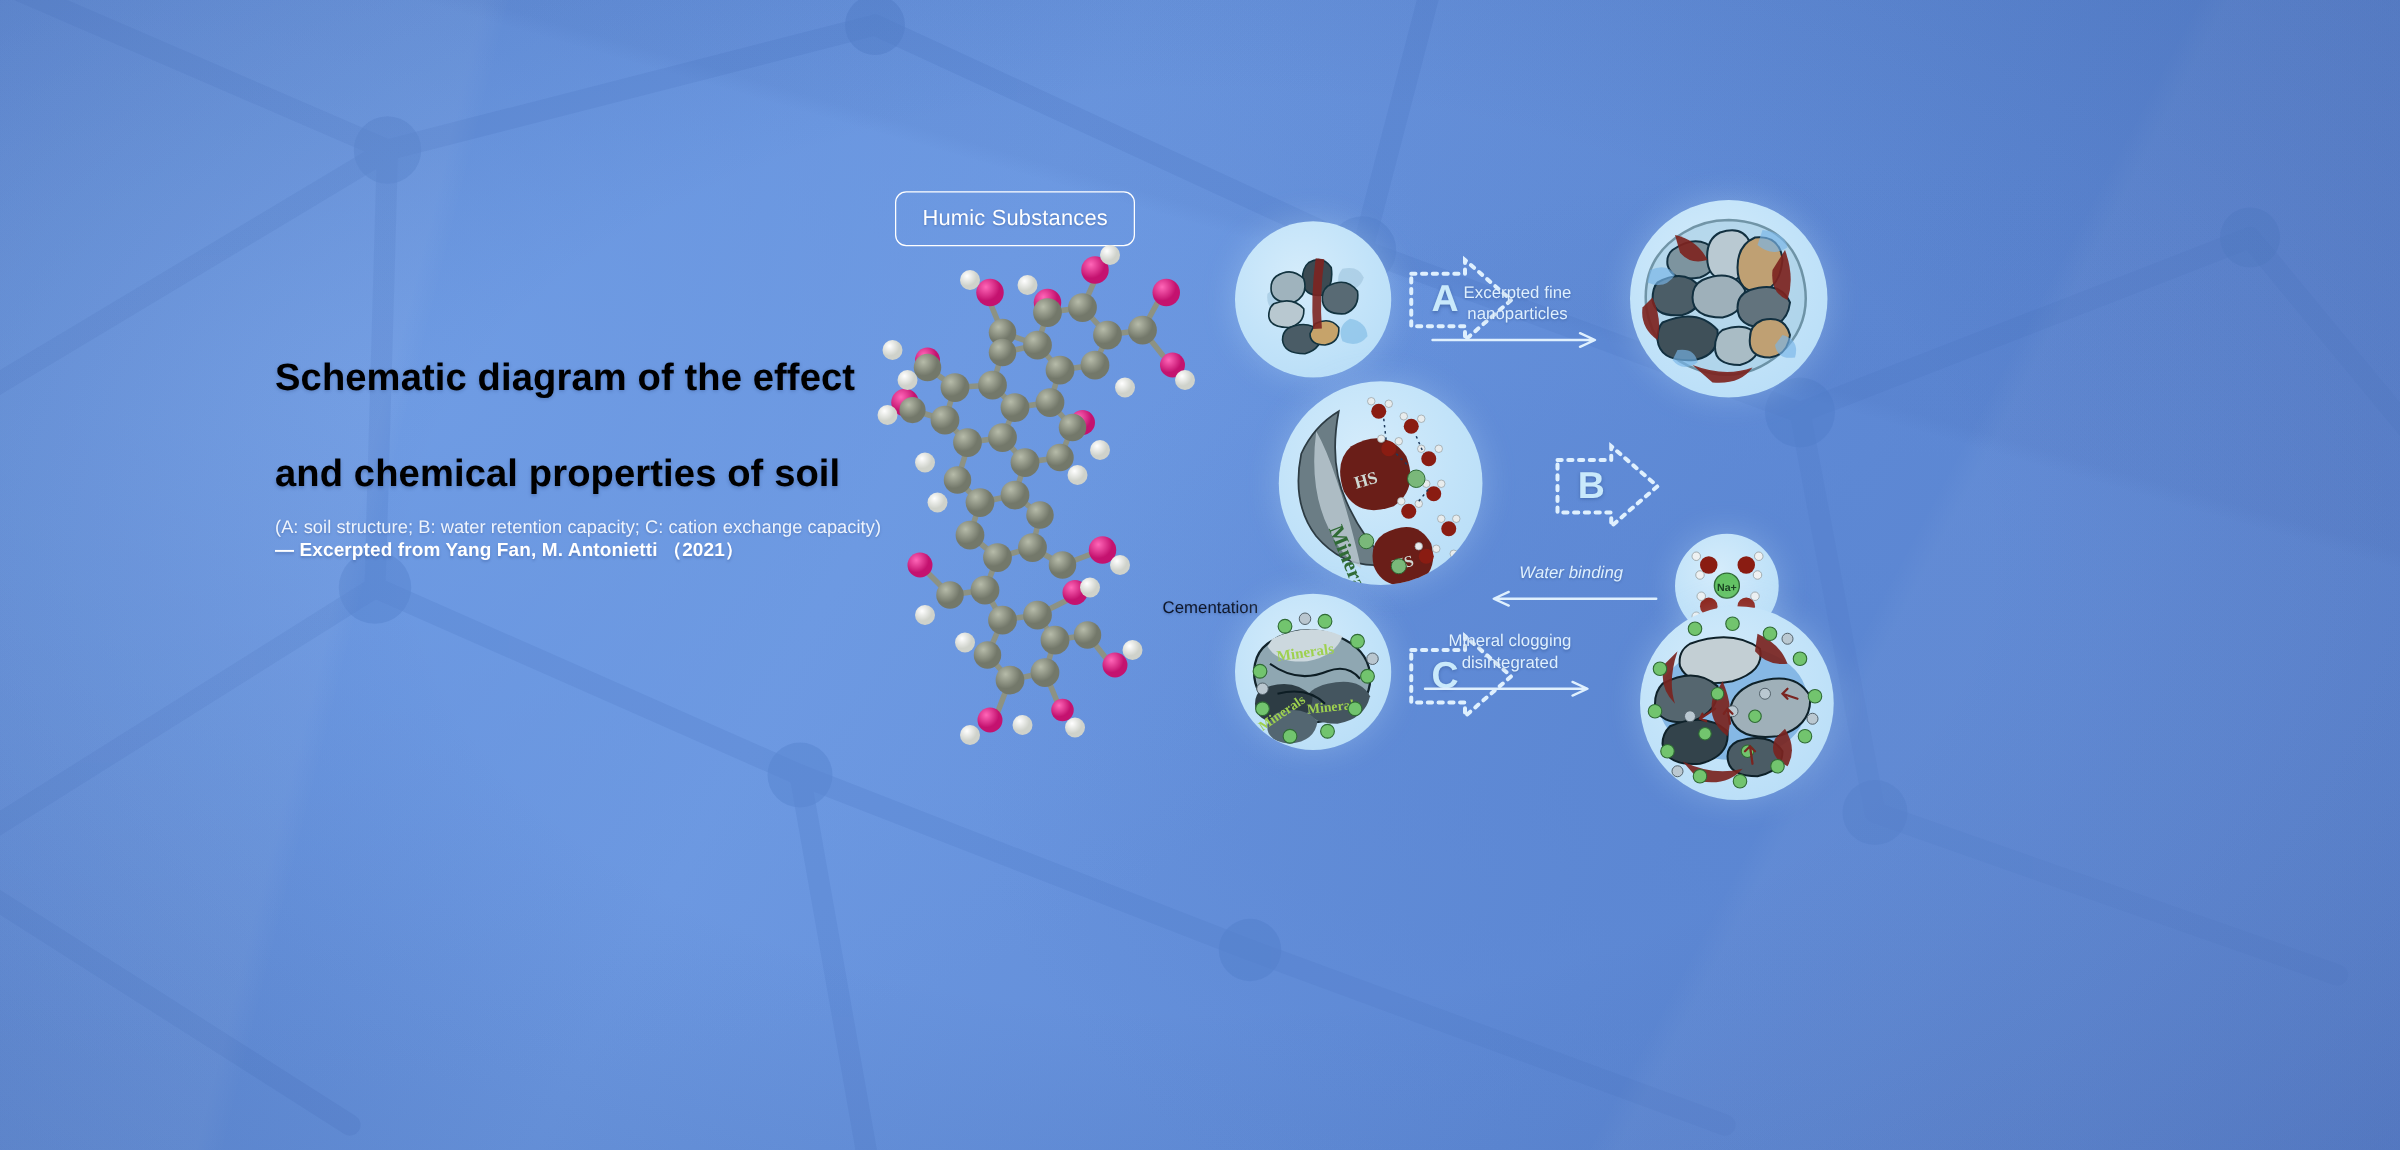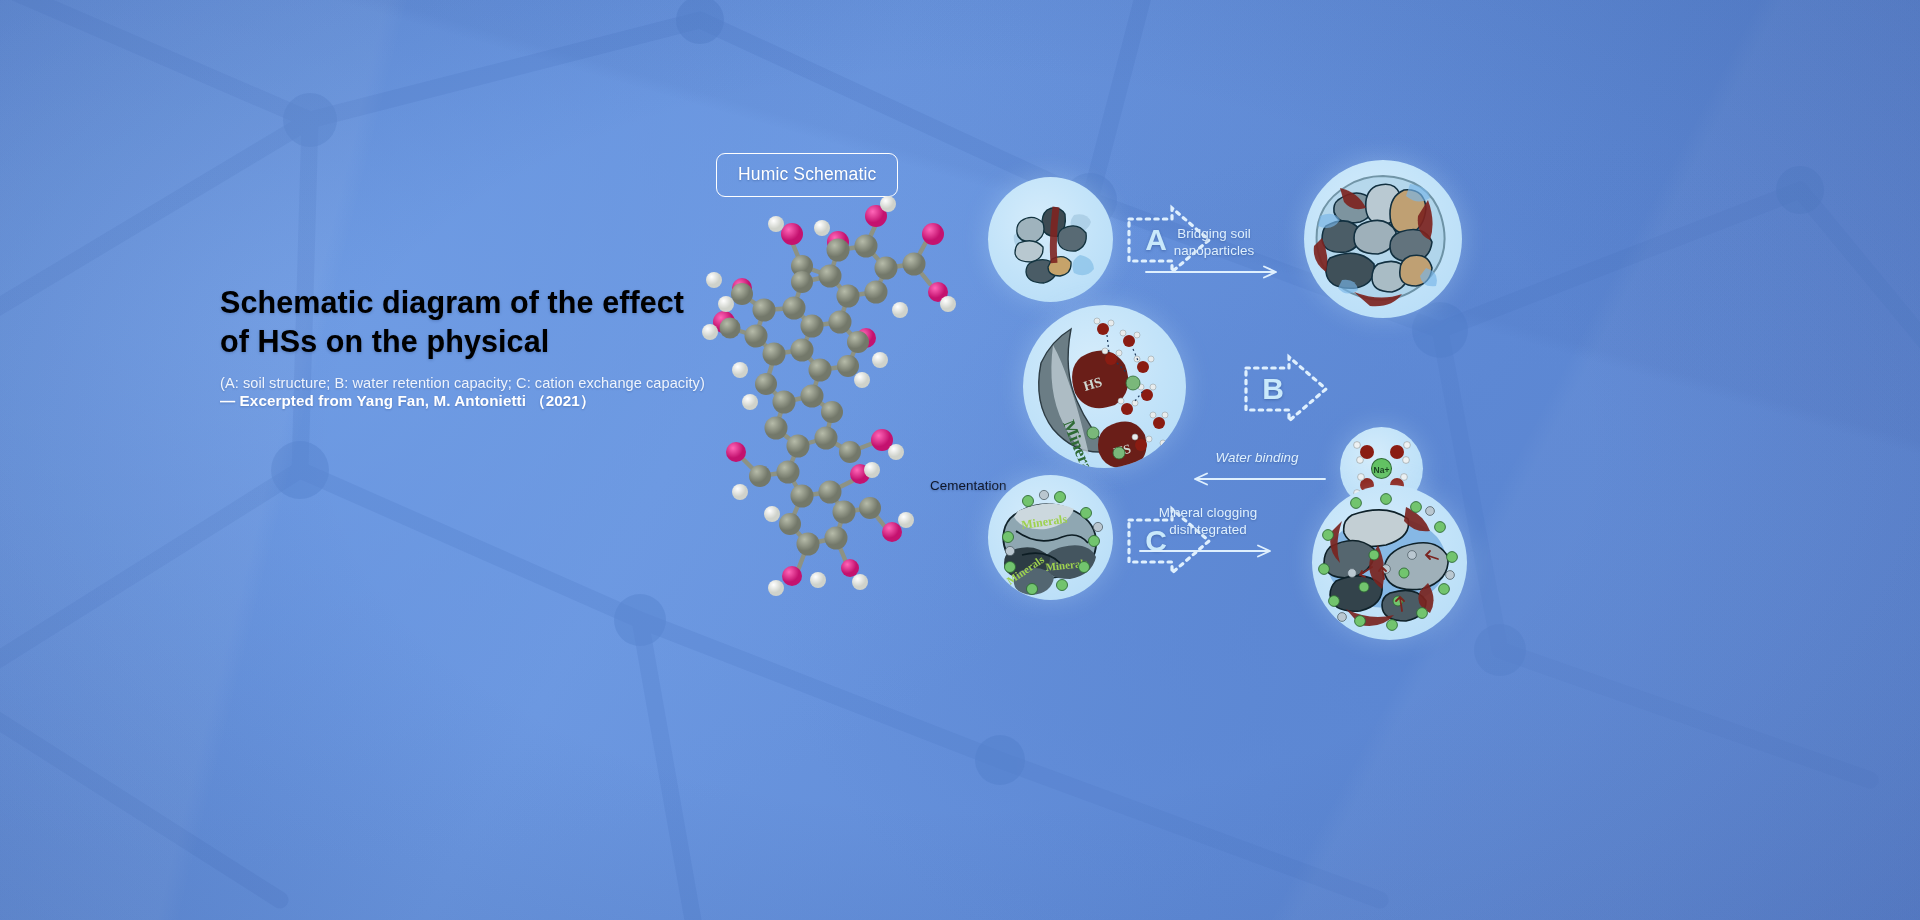--- a/index.html
+++ b/index.html
@@ -144,29 +144,30 @@
       <circle cx="-50" cy="690" r="26"></circle>
     </g>
   </svg>
   <div class="bg-sheen"></div>
   <div class="bg-vignette"></div>
 </div>
 
 <div id="text-block">
   <h1 id="page-title">
     <span>Schematic diagram of the effect</span><br>
-    <span>of HSs on the physical</span><br>
+    <br>
+    <span>and chemical properties of soil</span>
   </h1>
   <div id="page-subtitle">(A: soil structure; B: water retention capacity; C: cation exchange capacity)</div>
   <div id="attribution">— Excerpted from Yang Fan, M. Antonietti （2021）</div>
 </div>
 
 <div id="diagram">
 
-  <div id="hs-pill">Humic Schematic</div>
+  <div id="hs-pill">Humic Substances</div>
 
   <svg id="molecule" viewBox="0 0 280 420">
     <defs>
       <radialGradient id="gC" cx="35%" cy="30%">
           <stop offset="0" stop-color="#b6bba9"></stop>
           <stop offset="1" stop-color="#73786a"></stop>
         </radialGradient>
       <radialGradient id="gO" cx="35%" cy="30%">
           <stop offset="0" stop-color="#ff66b8"></stop>
           <stop offset="1" stop-color="#c4126f"></stop>
@@ -297,21 +298,21 @@
         <path d="M74 52 q15 -8 24 4 q2 13 -10 18 q-16 1 -18 -10 q-1 -8 4 -12z" fill="#586a74"></path>
         <path d="M31 66 q15 -6 24 4 q1 12 -12 15 q-15 0 -16 -9 q0 -7 4 -10z" fill="#b8c8d0"></path>
         <path d="M42 86 q16 -8 27 3 q1 13 -13 17 q-17 0 -18 -11 q0 -6 4 -9z" fill="#4a5c66"></path>
         <path d="M64 82 q12 -6 19 3 q1 12 -11 14 q-12 0 -12 -9z" fill="#c6a36a"></path>
         <path d="M68 30 q-4 30 -2 56" fill="none" stroke="#7d2420" stroke-width="7" opacity=".9"></path>
       </g>
     </svg>
   </div>
 
   <div class="flow" style="left:429px; top:126px; width:190px;">
-    <div class="flow-label">Bridging soil
+    <div class="flow-label">Excerpted fine
 nanoparticles</div>
     <svg class="flow-arrow" width="140" height="14" viewBox="0 0 140 14">
       <path d="M2 7 L130 7 M120 1.5 L132 7 L120 12.5" fill="none" stroke="#dff0fe" stroke-width="1.9" stroke-linecap="round" stroke-linejoin="round"></path>
     </svg>
   </div>
 
   <div class="circ" style="left:614px; top:60px; width:158px; height:158px;">
     <svg viewBox="0 0 158 158">
       <path d="M79 16 q46 2 58 40 q12 40 -16 66 q-30 26 -66 14 q-36 -12 -42 -50 q-4 -40 30 -60 q16 -10 36 -10z" fill="#9fc8dd" stroke="#1b4455" stroke-width="2" opacity=".5"></path>
       <g stroke="#123040" stroke-width="1.6">

